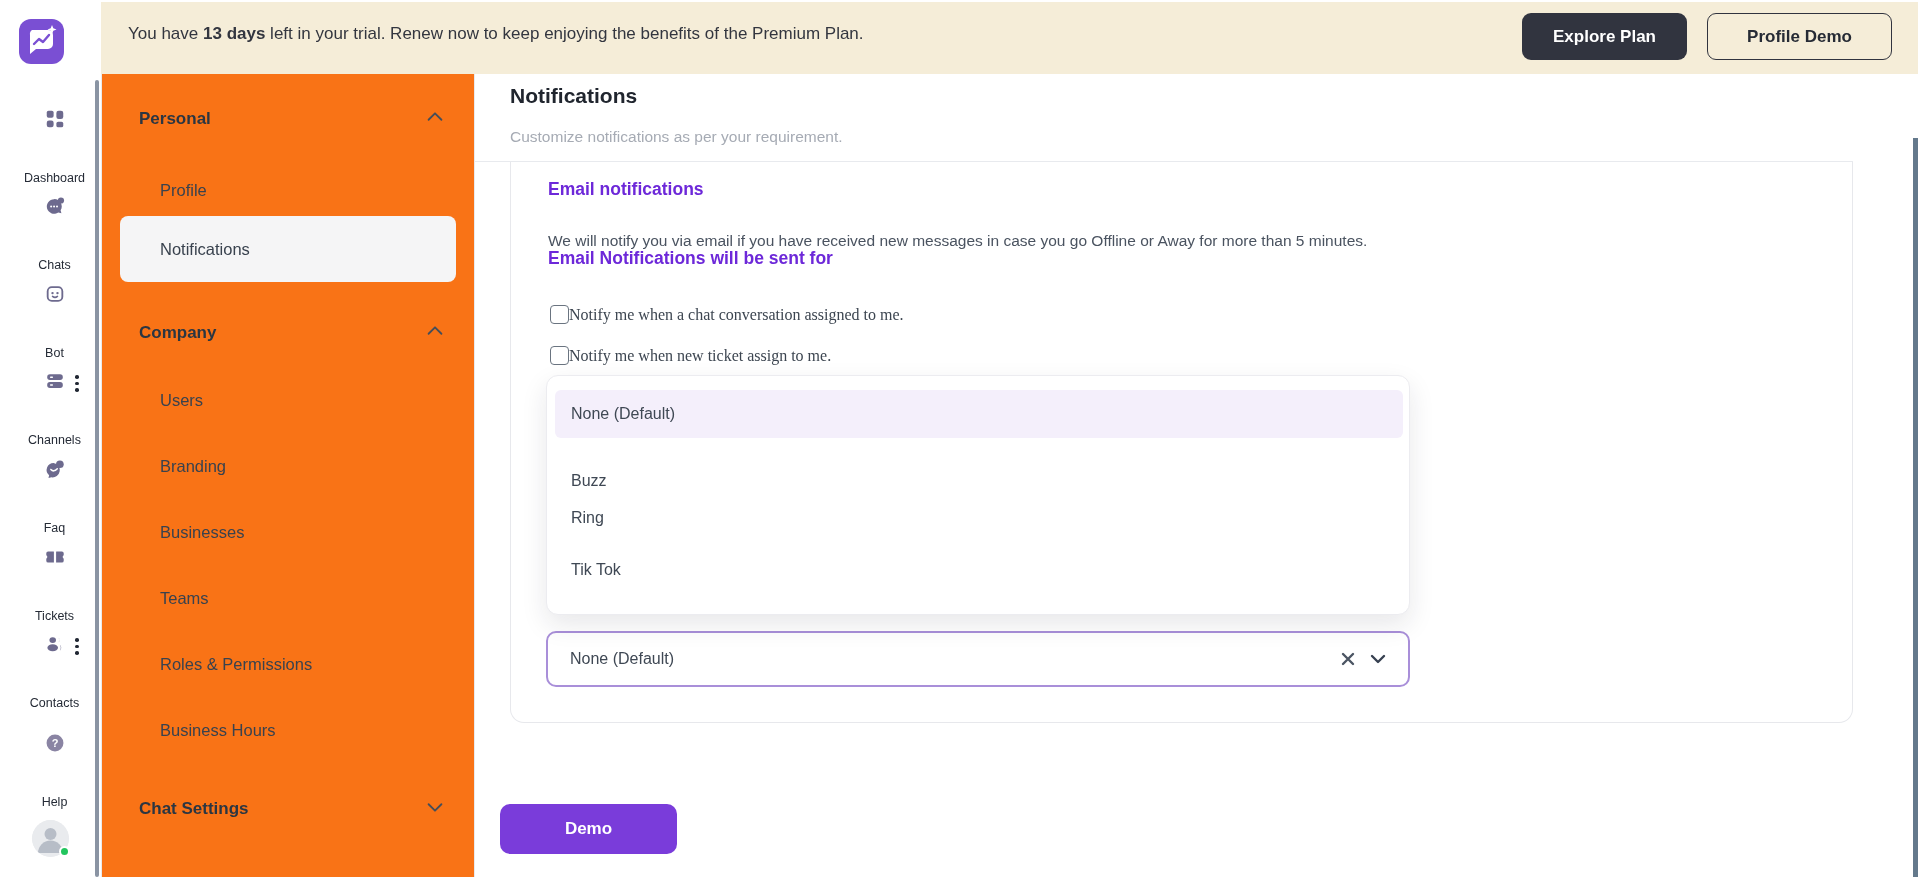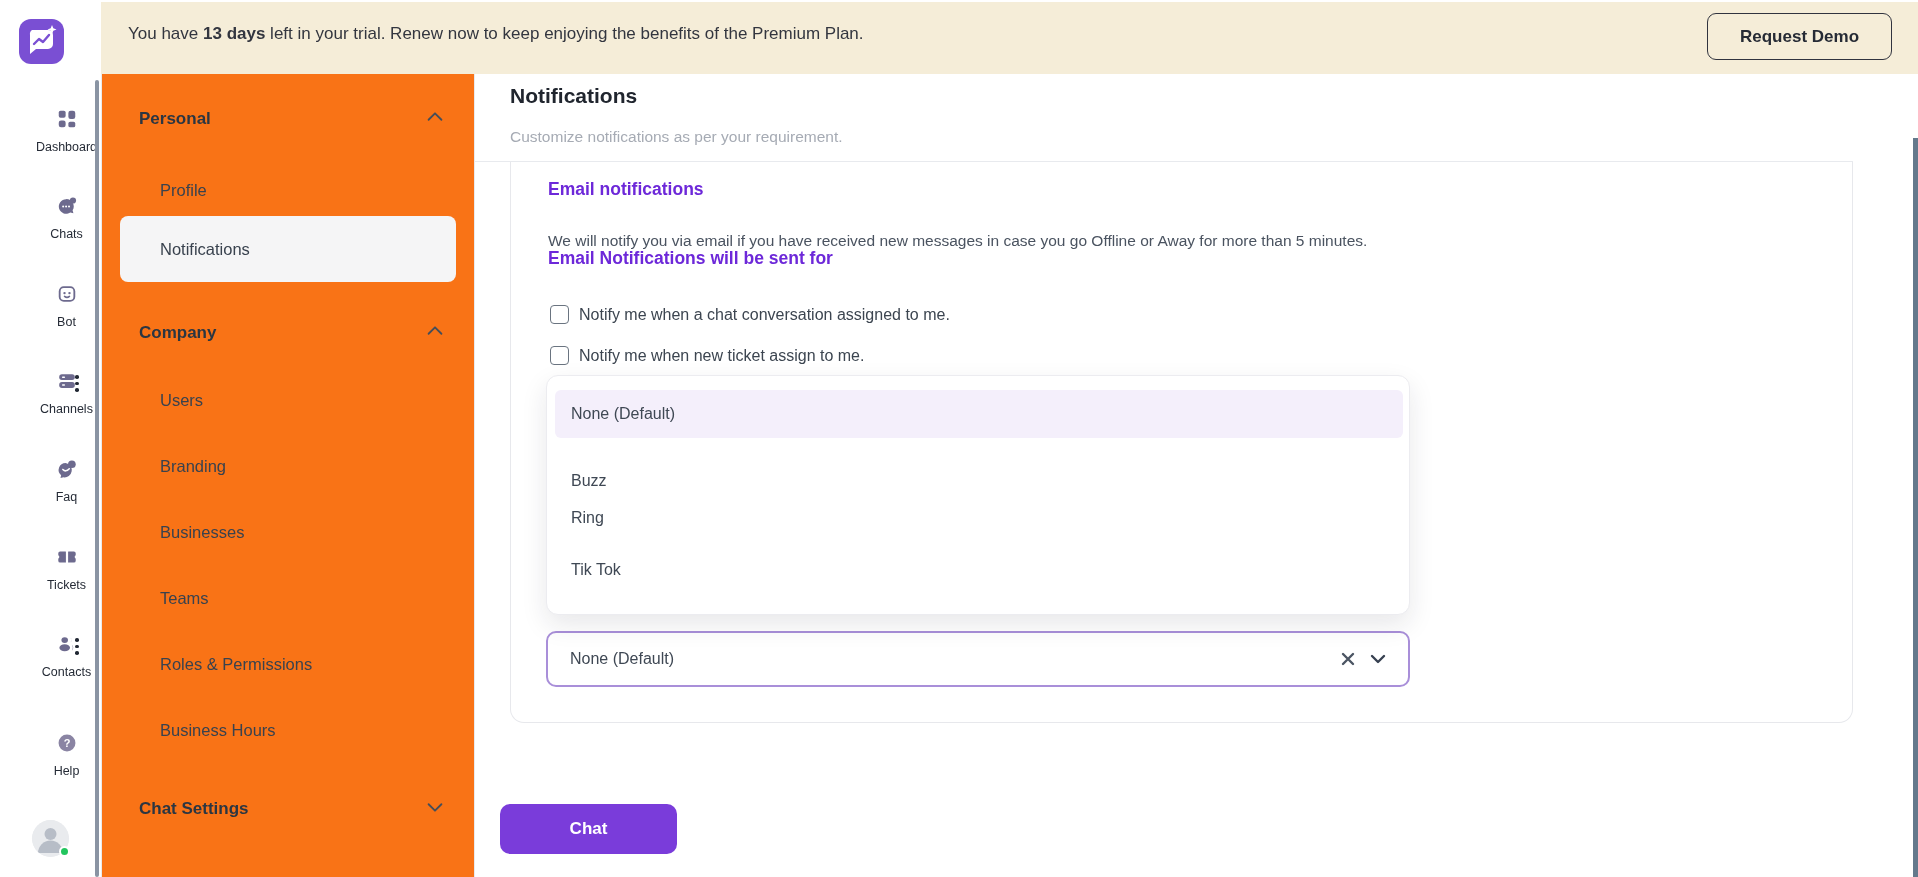--- a/index.html
+++ b/index.html
@@ -9,21 +9,21 @@
   }
   *{margin:0;padding:0;box-sizing:border-box;}
   html,body{width:1918px;height:877px;overflow:hidden;background:#fff;
     font-family:"Liberation Sans",sans-serif;color:var(--text);}
   .app{position:relative;width:1918px;height:877px;}
 
   
   .rail{position:absolute;left:0;top:0;width:101px;height:877px;background:#fff;z-index:3;}
   .rail-border{position:absolute;left:101px;top:74px;bottom:0;width:1px;background:var(--divider);}
   .logo{position:absolute;left:19px;top:19px;width:45px;height:45px;cursor:pointer;}
-  .rail-item{position:absolute;left:16px;width:101px;display:flex;flex-direction:column;align-items:center;cursor:pointer;}
+  .rail-item{position:absolute;left:4px;width:101px;display:flex;flex-direction:column;align-items:center;cursor:pointer;gap:31px;}
   .rail-item .ri-label{margin-top:6px;font-size:12.5px;color:#252b36;}
   .rail-dots{position:absolute;left:73px;display:flex;flex-direction:column;gap:3px;cursor:pointer;padding:2px;}
   .rail-dots i{width:3.5px;height:3.5px;border-radius:50%;background:#212733;display:block;}
   .avatar{position:absolute;left:32px;top:820px;width:37px;height:37px;border-radius:50%;
     background:#e9ebee;overflow:visible;cursor:pointer;}
   .avatar svg{position:absolute;left:0;top:0;border-radius:50%;}
   .online-dot{position:absolute;right:-1px;bottom:0;width:11px;height:11px;border-radius:50%;
     background:var(--green);border:2px solid #fff;}
 
   
@@ -52,21 +52,21 @@
     cursor:pointer;font-family:"Liberation Sans",sans-serif;}
 
   
   .main-title{position:absolute;left:510px;top:84px;font-size:21px;font-weight:bold;color:#20252e;}
   .main-subtitle{position:absolute;left:510px;top:128px;font-size:15.5px;color:var(--muted);}
   .header-divider{position:absolute;left:474px;top:161px;width:1379px;height:1px;background:var(--divider);}
   .card{position:absolute;left:510px;top:162px;width:1343px;height:561px;background:#fff;
     border:1px solid #e7e8ec;border-top:none;border-radius:0 0 14px 14px;}
   .card h3{position:absolute;left:37px;font-size:17.5px;font-weight:bold;color:#6d28d9;}
   .card .desc{position:absolute;left:37px;top:41px;font-size:15.5px;color:#4a5360;margin-top:29px;}
-  .chk-row{position:absolute;left:39px;display:flex;align-items:center;gap:10px;}
+  .chk-row{position:absolute;left:39px;display:flex;align-items:center;font-family:Liberation Serif, serif;}
   .chk{width:19px;height:19px;border:1.5px solid #6a7480;border-radius:4px;background:#fff;cursor:pointer;flex:none;}
   .chk-label{font-size:16px;color:#3c4550;}
 
   
   .dd-panel{position:absolute;left:546px;top:375px;width:864px;height:240px;background:#fff;
     border:1px solid #ececf0;border-radius:12px;box-shadow:0 10px 26px rgba(25,28,45,.10);z-index:6;}
   .dd-option{position:absolute;left:8px;width:848px;height:48px;display:flex;align-items:center;
     border-radius:6px;cursor:pointer;}
   .dd-option span{margin-left:16px;font-size:16px;color:#3f4854;}
   .dd-option.highlighted{background:var(--highlight);}
@@ -91,21 +91,22 @@
 
 <div class="app">
   <div class="top-strip"></div>
 
   <div class="banner">
     <div class="banner-text">
         <span>You have </span>
         <b>13 days</b>
         <span> left in your trial. Renew now to keep enjoying the benefits of the Premium Plan.</span>
       </div>
-    <button class="btn-request">Request Demo</button>
+    <button class="btn-explore">Explore Plan</button>
+    <button class="btn-request">Profile Demo</button>
   </div>
 
   <div class="rail">
     <div class="logo">
       <svg width="45" height="45" viewBox="0 0 45 45">
         <rect x="0" y="0" width="45" height="45" rx="12" fill="#7a4fd3"></rect>
         <path d="M13 11h16a5 5 0 0 1 5 5v9a5 5 0 0 1-5 5H17l-6 5V16a5 5 0 0 1 2-5z" fill="#fff"></path>
         <polyline points="15,25 20,20 24,23 30,16" fill="none" stroke="#7a4fd3" stroke-width="2.4" stroke-linecap="round" stroke-linejoin="round"></polyline>
         <path d="M33 6l1.3 3.2L37.5 10.5l-3.2 1.3L33 15l-1.3-3.2L28.5 10.5l3.2-1.3z" fill="#fff"></path>
       </svg>
@@ -290,16 +291,16 @@
           <path d="M3 3l10 10M13 3L3 13" stroke="#4b5563" stroke-width="2.4" stroke-linecap="round"></path>
         </svg>
     </span>
     <span class="sel-caret">
       <svg width="20" height="20" viewBox="0 0 20 20">
           <polyline points="4,7 10,13 16,7" fill="none" stroke="#374151" stroke-width="2.4" stroke-linecap="round" stroke-linejoin="round"></polyline>
         </svg>
     </span>
   </div>
 
-  <button class="btn-save">Chat</button>
+  <button class="btn-save">Demo</button>
 
   <div class="main-scroll"></div>
 </div>
 
 </body></html>

